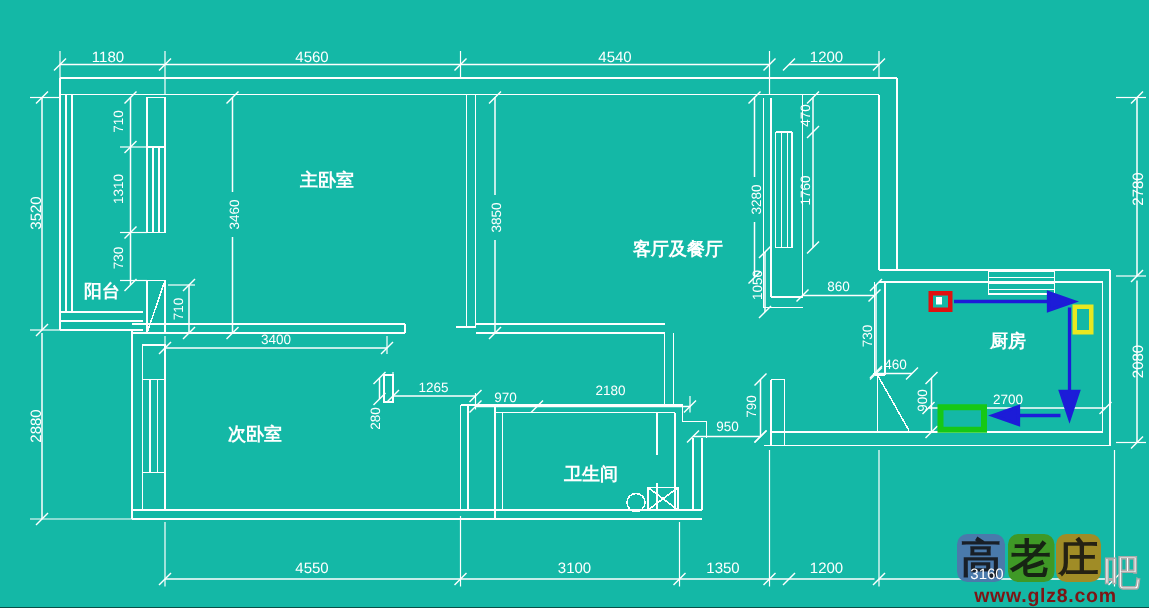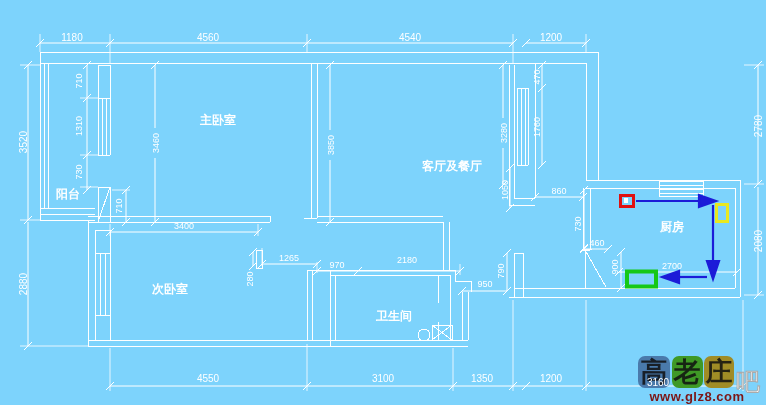--- a/index.html
+++ b/index.html
@@ -1,16 +1,16 @@
 <!DOCTYPE html>
 <html><head>
 <meta charset="utf-8">
 <style>
   html,body{margin:0;padding:0;background:#000;}
-  #stage{position:relative;width:766px;height:405px;background:#7dd3fc;overflow:hidden;}
+  #stage{position:relative;width:766px;height:405px;background:#14b8a6;overflow:hidden;}
   svg{position:absolute;left:0;top:0;}
   svg text{fill:#ffffff;font-family:"Liberation Sans","DejaVu Sans",sans-serif;}
   .w{stroke:#ffffff;stroke-width:1;fill:none;}
   .s{stroke:#ffffff;stroke-width:1;}
   .x{stroke:#ffffff;stroke-width:0.8;}
   .dt{font-size:9px;}
   .dt10{font-size:10px;}
   .room{font-size:12px;font-weight:bold;}
   .wm{font-size:27px;font-weight:bold;fill:#101010;opacity:.85;}
   .url{font-size:13px;font-weight:bold;fill:#7d1515;letter-spacing:.5px;}

